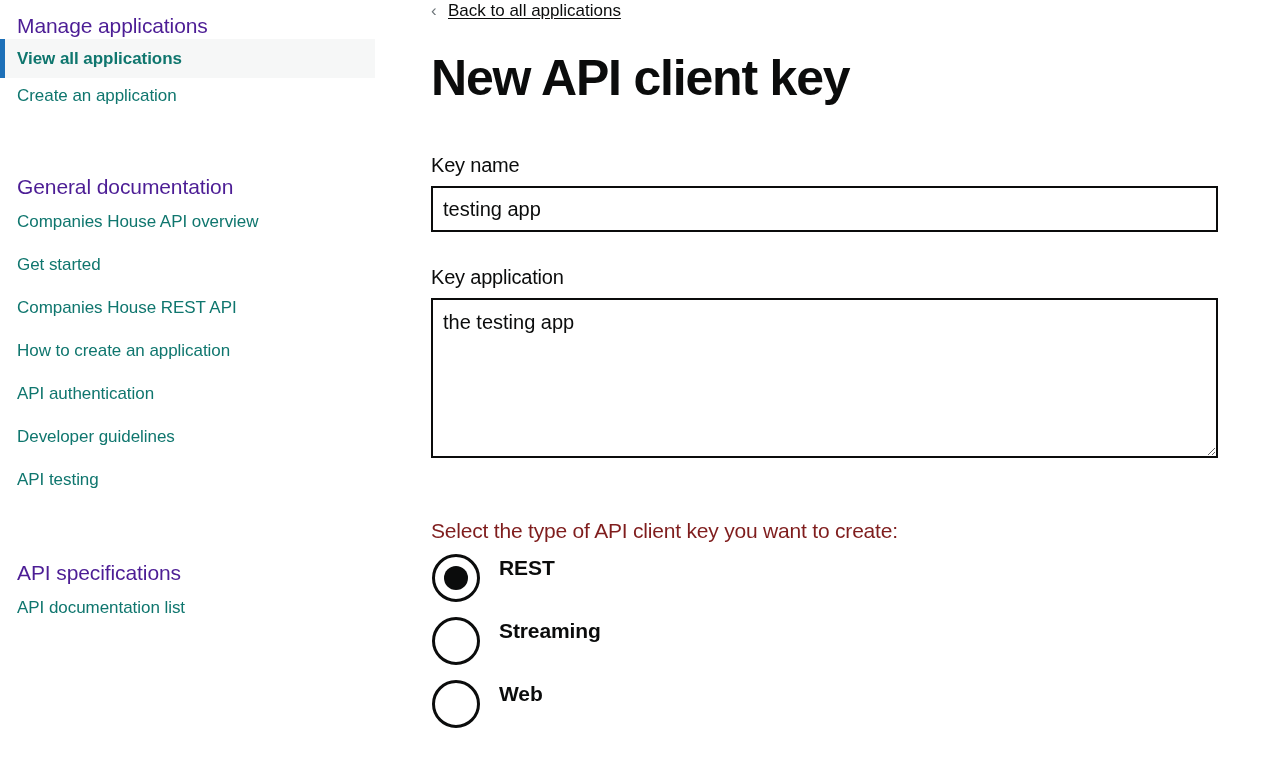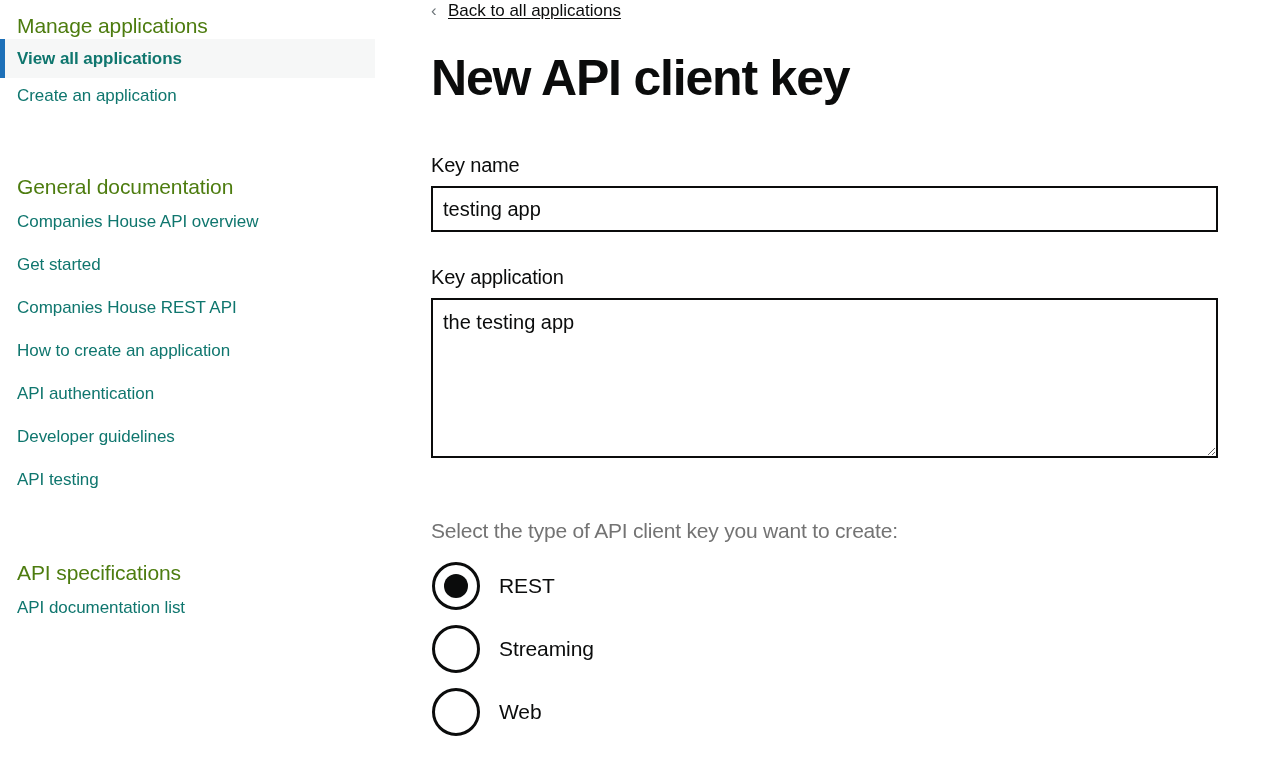--- a/index.html
+++ b/index.html
@@ -29,21 +29,21 @@
     left: 0;
     top: 0;
     width: 400px;
     height: 758px;
     padding: 0;
   }
 
   .side-heading {
     font-size: 21px;
     line-height: 26px;
-    color: #4d7c0f;
+    color: #4c1d95;
     font-weight: 400;
     padding-left: 17px;
     margin: 0;
     letter-spacing: -0.1px;
   }
   .side-heading.first {
     margin-top: -7px;
   }
   .side-heading.docs {
     margin-top: 61px;
@@ -176,36 +176,37 @@
     line-height: 28px;
     color: #0b0c0c;
     background: #ffffff;
     outline: none;
     resize: vertical;
   }
 
   .radio-intro {
     font-size: 21px;
     line-height: 27px;
-    color: #737373;
+    color: #7f1d1d;
     margin: 59px 0 0 0;
     letter-spacing: -0.2px;
   }
 
   .radio-list {
     list-style: none;
     margin: 10px 0 0 0;
     padding: 0;
   }
   .radio-row {
     position: relative;
     display: flex;
-    align-items: center;
+    align-items: flex-start;
     height: 63px;
     padding-left: 0;
+    font-weight: bold;
   }
   .radio-circle {
     position: relative;
     width: 48px;
     height: 48px;
     border: 3px solid #0b0c0c;
     border-radius: 50%;
     background: #ffffff;
     flex: 0 0 48px;
     margin-left: 1px;

